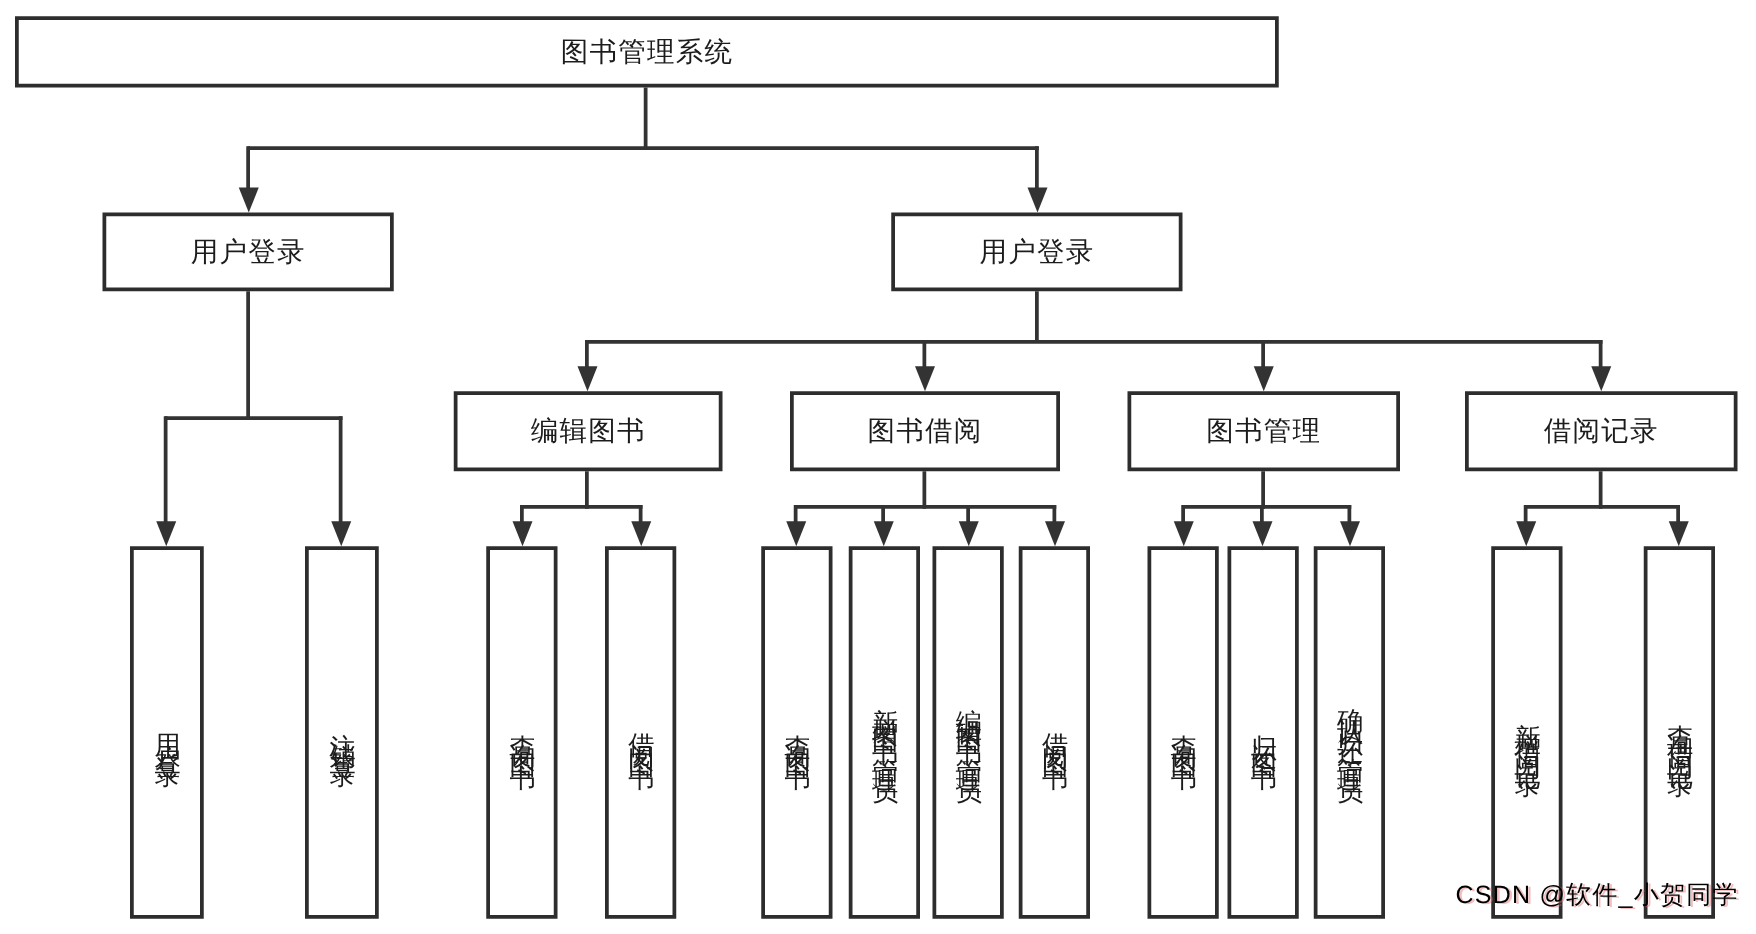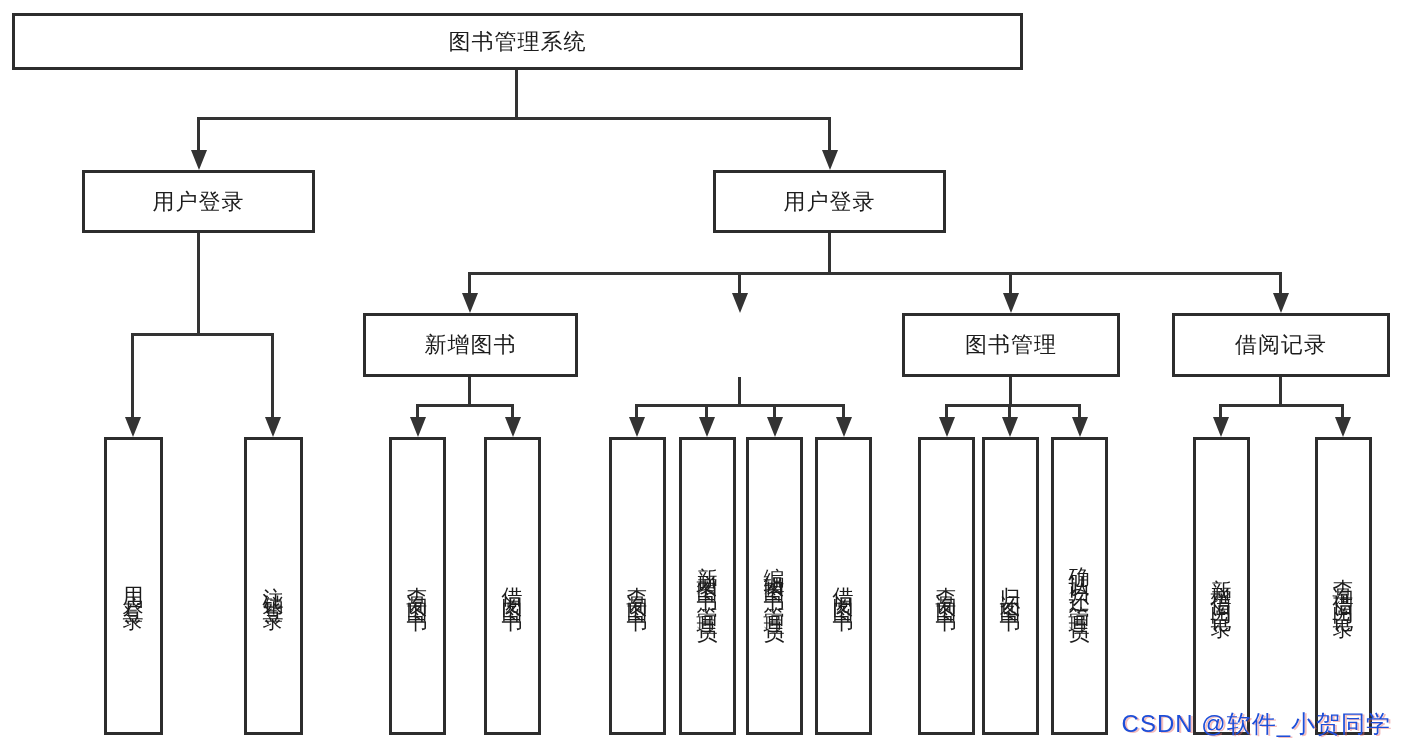--- a/index.html
+++ b/index.html
@@ -28,37 +28,38 @@
   .arrow::before{
     content:"";position:absolute;left:6px;top:0;width:3px;
     height:calc(100% - 14px);background:#333;
   }
   .arrow::after{
     content:"";position:absolute;left:0;bottom:0;width:0;height:0;
     border-left:8px solid transparent;border-right:8px solid transparent;
     border-top:20px solid #333;
   }
   .watermark{
-    position:absolute;right:14px;bottom:7px;
-    font-size:24px;letter-spacing:1px;color:#1d4ed8;
+    position:absolute;right:14px;bottom:18px;
+    font-size:20px;letter-spacing:1px;color:#000000;
     text-shadow:2px 1px 0 rgba(231,107,107,0.45);
     white-space:nowrap;
   }
 </style>
 </head>
 <body>
 
 <div id="canvas">
 
   <div class="hbox" style="left:12px;top:13px;width:1011px;height:57px">图书管理系统</div>
 
   <div class="hbox" style="left:82px;top:170px;width:233px;height:63px">用户登录</div>
   <div class="hbox" style="left:713px;top:170px;width:233px;height:63px">用户登录</div>
 
-  <div class="hbox" style="left:363px;top:313px;width:215px;height:64px">新增图书</div>
+  <div class="hbox" style="left:363px;top:313px;width:215px;height:64px">编辑图书</div>
+  <div class="hbox" style="left:632px;top:313px;width:216px;height:64px">图书借阅</div>
   <div class="hbox" style="left:902px;top:313px;width:218px;height:64px">图书管理</div>
   <div class="hbox" style="left:1172px;top:313px;width:218px;height:64px">借阅记录</div>
 
   <div class="vbox" style="left:104px;width:59px">
     <span>用户登录</span>
   </div>
   <div class="vbox" style="left:244px;width:59px">
     <span>注销登录</span>
   </div>
 

